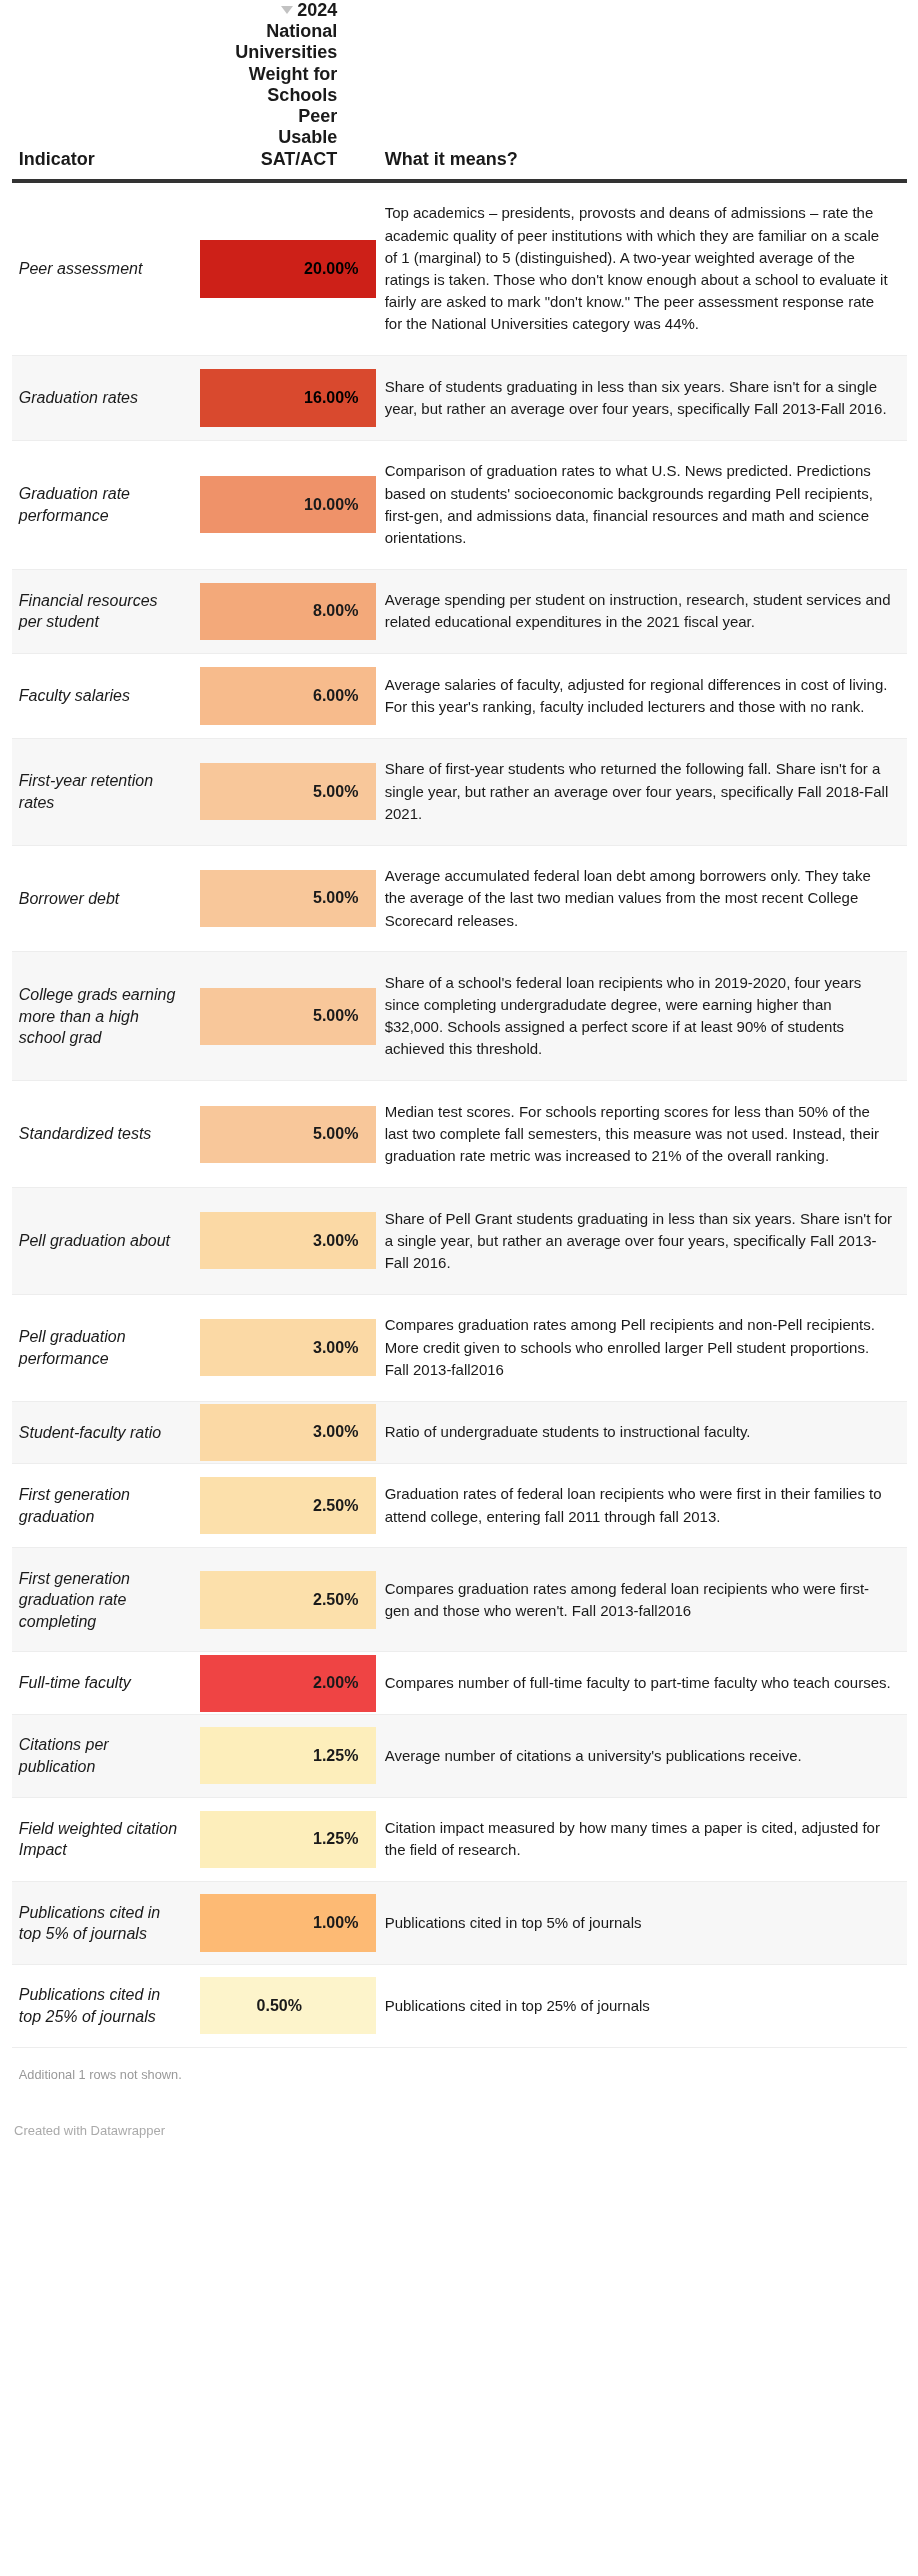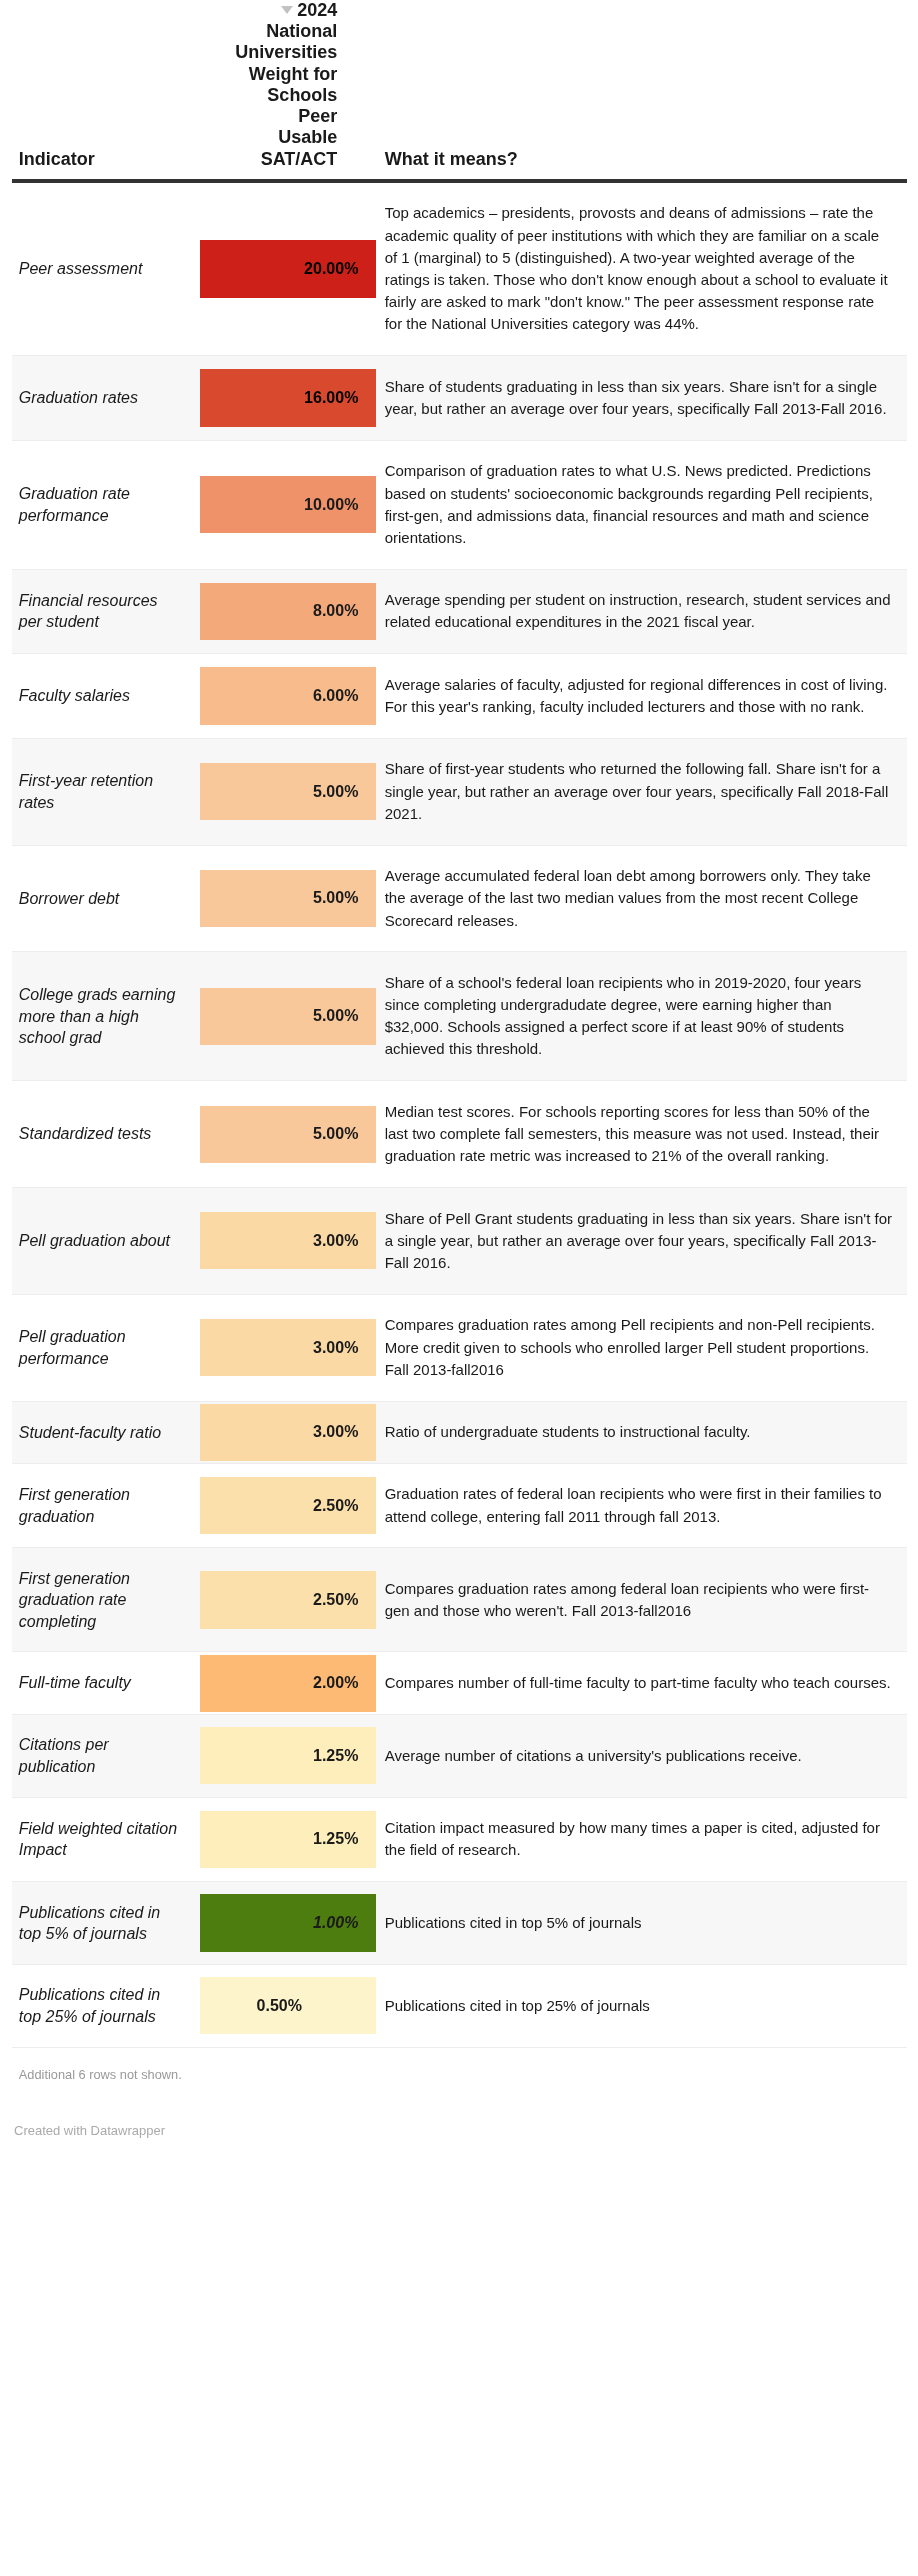--- a/index.html
+++ b/index.html
@@ -242,52 +242,52 @@
         <tr class="alt">
           <td class="cell-indicator">First generation graduation rate completing</td>
           <td class="cell-weight">
             <div class="bar" style="background: rgb(252, 224, 171); width: 100%;"><span>2.50%</span></div>
           </td>
           <td class="cell-means">Compares graduation rates among federal loan recipients who were first-gen and those who weren't. Fall 2013-fall2016</td>
         </tr>
         <tr>
           <td class="cell-indicator">Full-time faculty</td>
           <td class="cell-weight">
-            <div class="bar" style="background: #fdba74; width: 100%;"><span>2.00%</span></div>
+            <div class="bar" style="background: #ef4444; width: 100%;"><span>2.00%</span></div>
           </td>
           <td class="cell-means">Compares number of full-time faculty to part-time faculty who teach courses.</td>
         </tr>
         <tr class="alt">
           <td class="cell-indicator">Citations per publication</td>
           <td class="cell-weight">
             <div class="bar" style="background: rgb(253, 238, 187); width: 100%;"><span>1.25%</span></div>
           </td>
           <td class="cell-means">Average number of citations a university's publications receive.</td>
         </tr>
         <tr>
           <td class="cell-indicator">Field weighted citation Impact</td>
           <td class="cell-weight">
             <div class="bar" style="background: rgb(253, 238, 187); width: 100%;"><span>1.25%</span></div>
           </td>
           <td class="cell-means">Citation impact measured by how many times a paper is cited, adjusted for the field of research.</td>
         </tr>
         <tr class="alt">
           <td class="cell-indicator">Publications cited in top 5% of journals</td>
           <td class="cell-weight">
-            <div class="bar" style="background: #4d7c0f; width: 100%; font-style: italic;"><span>1.00%</span></div>
+            <div class="bar" style="background: #fdba74; width: 100%;"><span>1.00%</span></div>
           </td>
           <td class="cell-means">Publications cited in top 5% of journals</td>
         </tr>
         <tr>
           <td class="cell-indicator">Publications cited in top 25% of journals</td>
           <td class="cell-weight">
             <div class="bar" style="background: rgb(253, 244, 203); width: 100%; text-align: center;"><span>0.50%</span></div>
           </td>
           <td class="cell-means">Publications cited in top 25% of journals</td>
         </tr>
       </tbody>
   </table>
 
-  <div class="note-rows">Additional 6 rows not shown.</div>
+  <div class="note-rows">Additional 1 rows not shown.</div>
   <div class="credit">Created with Datawrapper</div>
 
 </div>
 
 
 </body></html>

